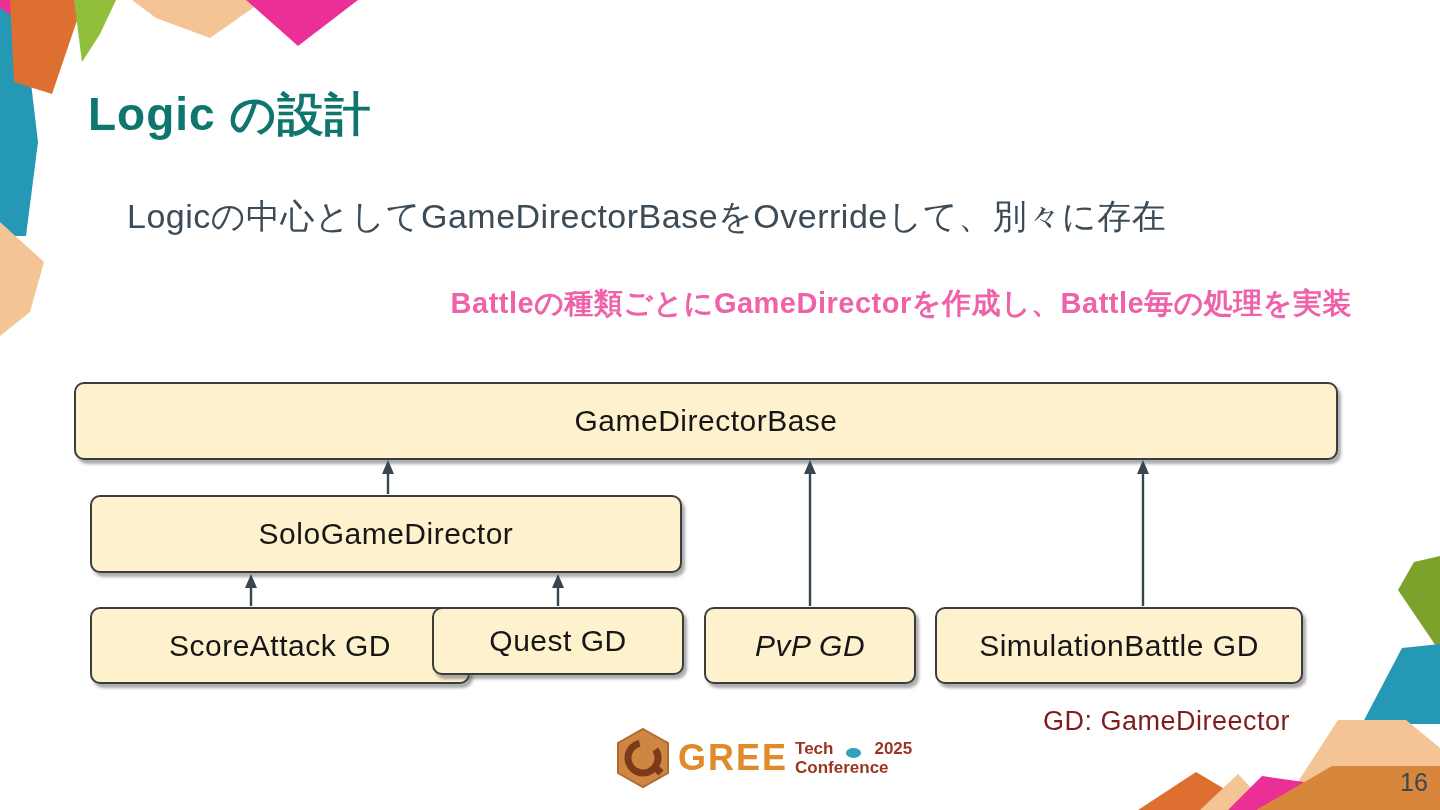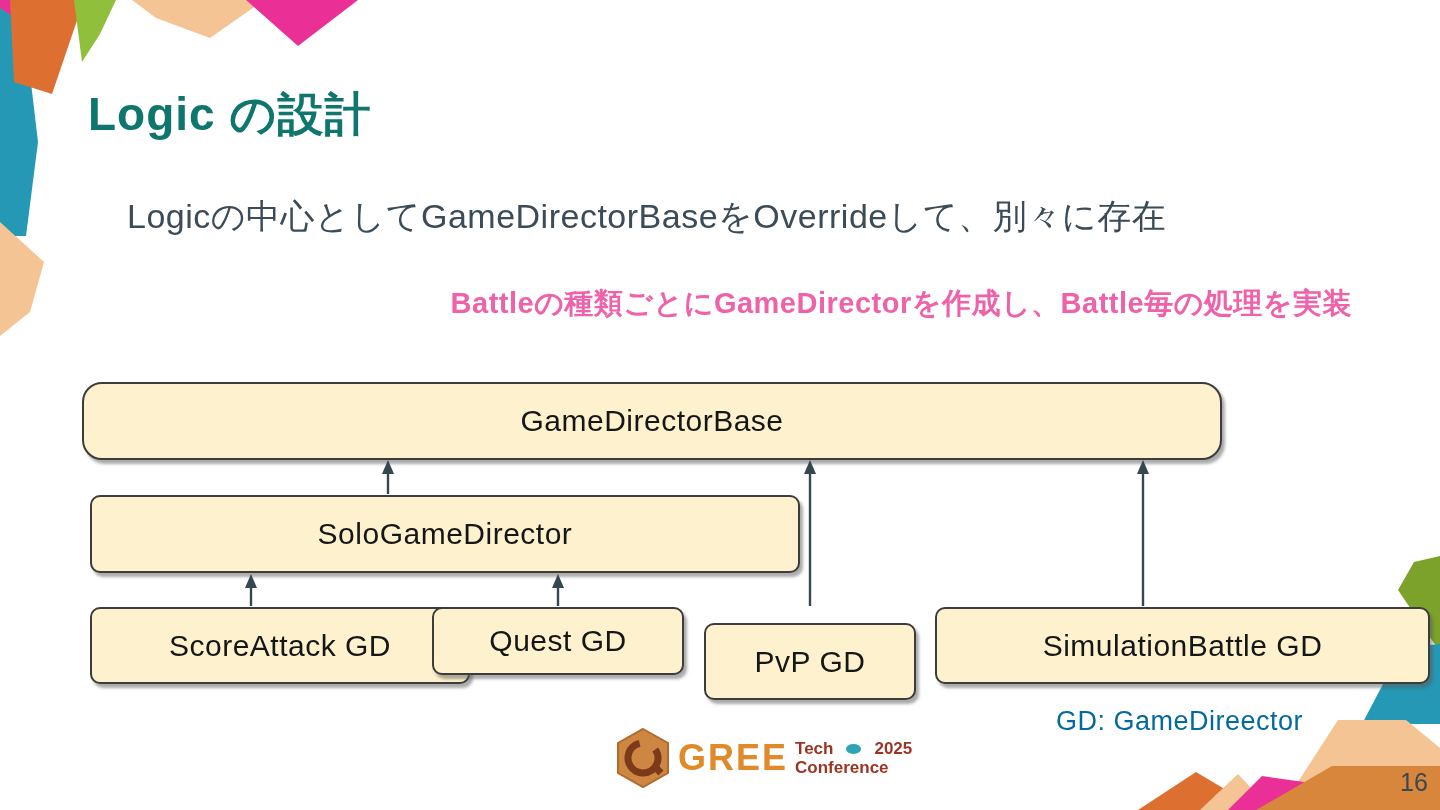--- a/index.html
+++ b/index.html
@@ -38,50 +38,50 @@
     position:absolute;
     background:#fdf2cd;
     border:2.5px solid #3c3c3c;
     border-radius:10px;
     box-shadow:3px 4px 3px rgba(90,90,90,.5);
     display:flex;align-items:center;justify-content:center;
     font-size:30px;color:#161616;letter-spacing:.5px;
     box-sizing:border-box;
     z-index:1;
   }
-  #box-gdb  {left:82px; top:382px; width:1140px; height:78px;border-radius:20px;}
-  #box-solo {left:90px; top:495px; width:710px;  height:78px;}
+  #box-gdb  {left:74px; top:382px; width:1264px; height:78px;}
+  #box-solo {left:90px; top:495px; width:592px;  height:78px;}
   #box-score{left:90px; top:607px; width:380px;  height:77px;}
   #box-quest{left:432px;top:607px; width:252px;  height:68px;}
-  #box-pvp  {left:704px;top:623px; width:212px;  height:77px;}
-  #box-sim  {left:935px;top:607px; width:495px;  height:77px;}
+  #box-pvp  {left:704px;top:607px; width:212px;  height:77px;font-style:italic;}
+  #box-sim  {left:935px;top:607px; width:368px;  height:77px;}
 
   #arrows{left:0;top:0;z-index:1;pointer-events:none;}
 
   #gdnote{
-    top:706px;right:137px;
-    font-size:27px;color:#0369a1;letter-spacing:.5px;
+    top:706px;right:150px;
+    font-size:27px;color:#7f1d1d;letter-spacing:.5px;
     z-index:2;
   }
   #pagenum{
     left:1400px;top:768px;
     font-size:25px;color:#3a4852;
     z-index:2;
   }
 
   #logo{
     left:615px;top:727px;height:62px;
     display:flex;align-items:center;gap:7px;z-index:2;
   }
   #logo .brand{
     font-size:36px;font-weight:800;color:#e08a2a;letter-spacing:2px;
     line-height:1;
   }
   #logo .tagcol{display:flex;flex-direction:column;gap:1px;}
-  #logo .tagrow{display:flex;align-items:center;gap:13px;}
+  #logo .tagrow{display:flex;align-items:flex-end;gap:13px;}
   #logo .tag{
     font-size:17px;font-weight:bold;color:#9c3422;line-height:1.05;
   }
   #logo .badge{
     width:15px;height:10px;border-radius:50%;background:#2da4b8;display:inline-block;
   }
 </style>
 </head>
 <body>
 

